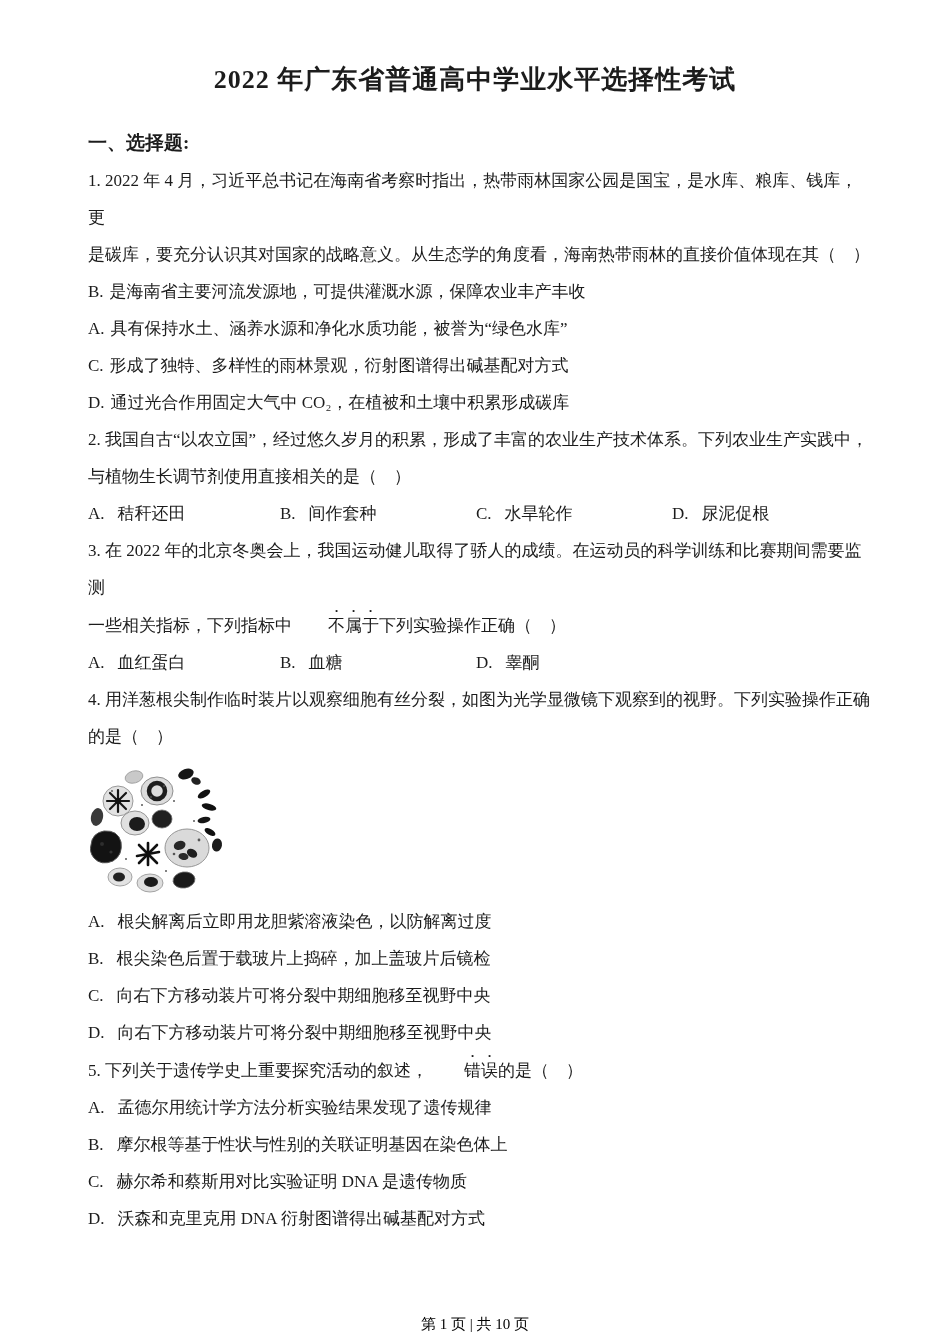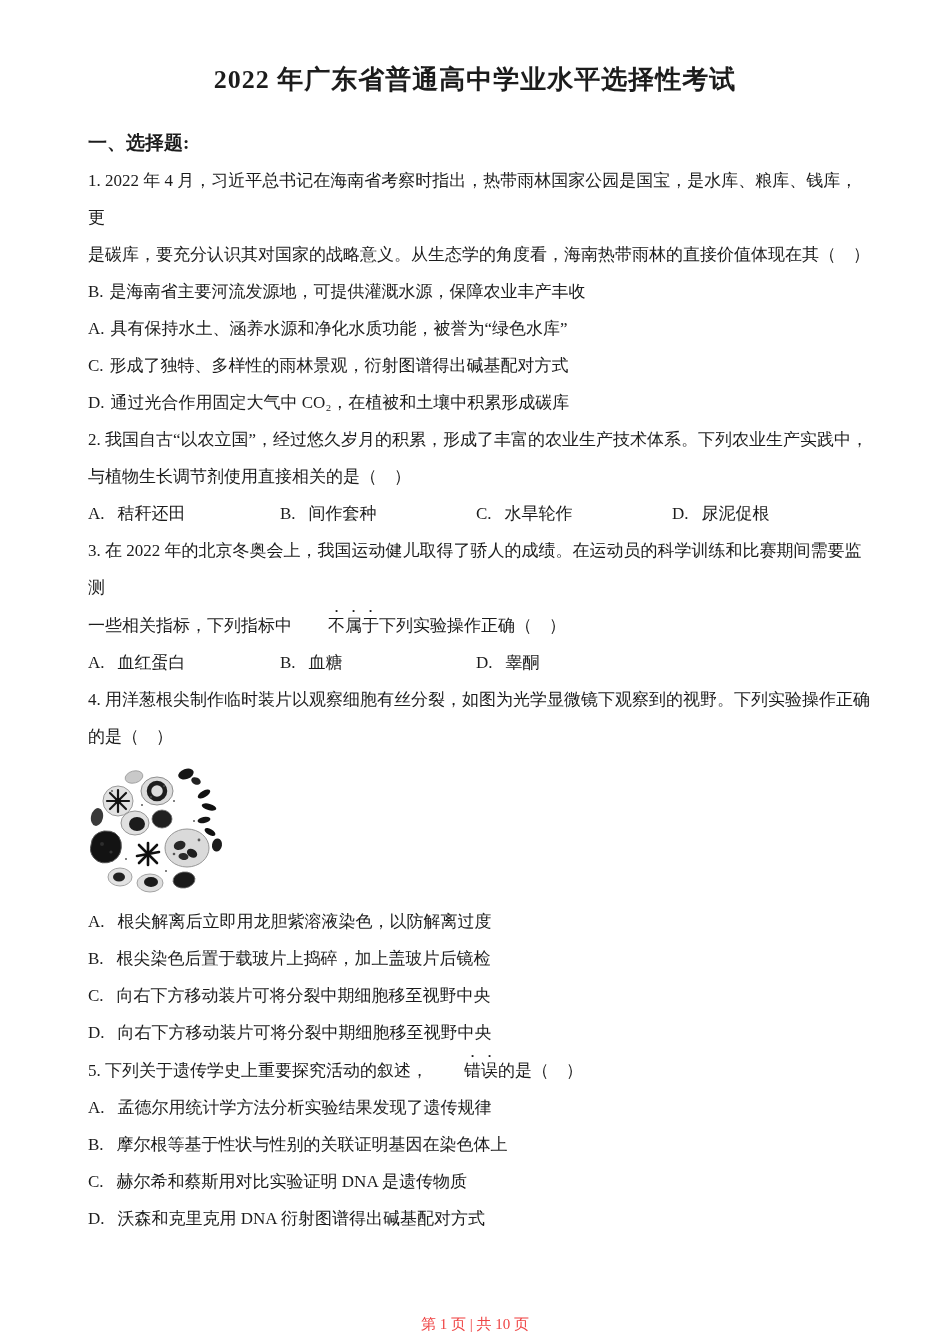--- a/index.html
+++ b/index.html
@@ -61,21 +61,21 @@
     width:172px;
     height:136px;
   }
   .footer{
     position:absolute;
     bottom:10px;
     left:0;
     width:100%;
     text-align:center;
     font-size:15px;
-    color:#ef4444;
+    color:#000000;
   }
 </style>
 </head>
 <body>
 
 <div class="page">
 
   <h1 class="title">2022 年广东省普通高中学业水平选择性考试</h1>
 
   <div class="content">

